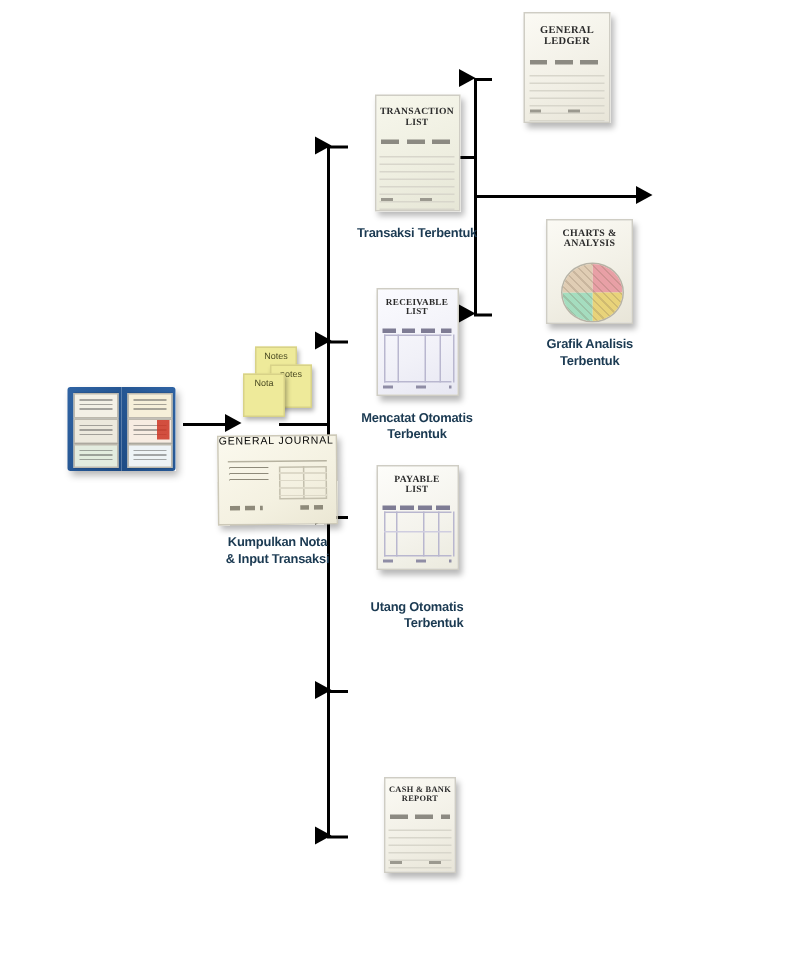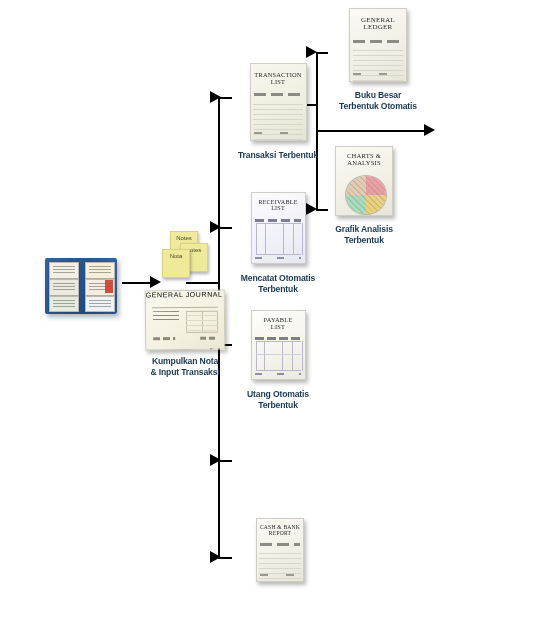--- a/index.html
+++ b/index.html
@@ -39,21 +39,21 @@
     box-sizing:border-box;
     border:1px solid #cfcdc4;
     box-shadow:2px 3px 4px rgba(0,0,0,.28);
     overflow:hidden;
   }
   .sheet .doc-title{
     position:absolute;left:0;right:0;
     text-align:center;
     font-family:"Liberation Serif", serif;
     color:#2b2b2b;
-    font-weight:normal;
+    font-weight:bold;
     line-height:1.02;
     letter-spacing:.2px;
   }
   .rules{position:absolute;left:5%;right:5%;}
   .rules i{display:block;border-bottom:1px solid #d8d6cb;height:4px;}
   .hdrbar{position:absolute;left:6%;right:6%;height:3px;
           background:repeating-linear-gradient(90deg,#8c8a82 0 12px,transparent 12px 17px);}
   .footbar{position:absolute;left:6%;right:6%;height:2.5px;
           background:repeating-linear-gradient(90deg,#9b998f 0 8px,transparent 8px 26px);}
 
@@ -238,21 +238,21 @@
           <b style="left:8px;"></b>
           <b style="left:26px;"></b>
         <b style="left:36px;"></b>
           <b style="left:46px;"></b>
         <div style="position:absolute;left:0;right:0;top:0;height:1px;background:#b9b7cf;"></div>
         <div style="position:absolute;left:0;right:0;top:13px;height:1px;background:#cfcde0;"></div>
         <div style="position:absolute;left:0;right:0;bottom:0;height:1px;background:#b9b7cf;"></div>
       </div>
       <div class="footbar" style="bottom:4px;background:repeating-linear-gradient(90deg,#8f8da5 0 7px,transparent 7px 22px);"></div>
     </div>
-    <div class="caption" style="margin-top:9px;">Utang Otomatis
+    <div class="caption" style="margin-top:19px;text-align:right;">Utang Otomatis
 Terbentuk</div>
   </div>
 
 
   <div class="node" style="left:232px;top:518px;width:96px;">
     <div class="sheet paper-ivory" style="width:48px;height:64px;">
       <div class="doc-title" style="top:6px;font-size:5.6px;white-space:pre-line;">CASH &amp; BANK
 REPORT</div>
       <div class="hdrbar" style="top:24px;height:2.5px;"></div>
       <div class="rules" style="top:30px;">
@@ -277,25 +277,23 @@
           <i></i>
           <i></i>
           <i></i>
           <i></i>
           <i></i>
           <i></i>
           <i></i>
       </div>
       <div class="footbar" style="bottom:6px;"></div>
     </div>
-    <div class="caption" style="margin-top:8px;">Buku Besar
-Terbentuk Otomatis</div>
-  </div>
-
-  <div class="node" style="left:318px;top:146px;width:92px;">
+  </div>
+
+  <div class="node" style="left:330px;top:146px;width:92px;align-items:flex-end;">
     <div class="sheet paper-ivory" style="width:58px;height:70px;">
       <div class="doc-title" style="top:6px;font-size:6.6px;white-space:pre-line;">CHARTS &amp;
 ANALYSIS</div>
       <div class="pie" style="left:9px;top:28px;width:40px;height:38px;border:1px solid #b7b3a6;">
         <span style="right:0;top:0;background:#e8a0a6;"></span>
         <span style="right:0;bottom:0;background:#e8d37a;"></span>
         <span style="left:0;bottom:0;background:#a5ddbf;"></span>
         <span style="left:0;top:0;background:#e0cdb4;"></span>
         <div style="position:absolute;inset:0;background:
              repeating-linear-gradient(45deg,rgba(120,100,80,.22) 0 1px,transparent 1px 4px);"></div>

